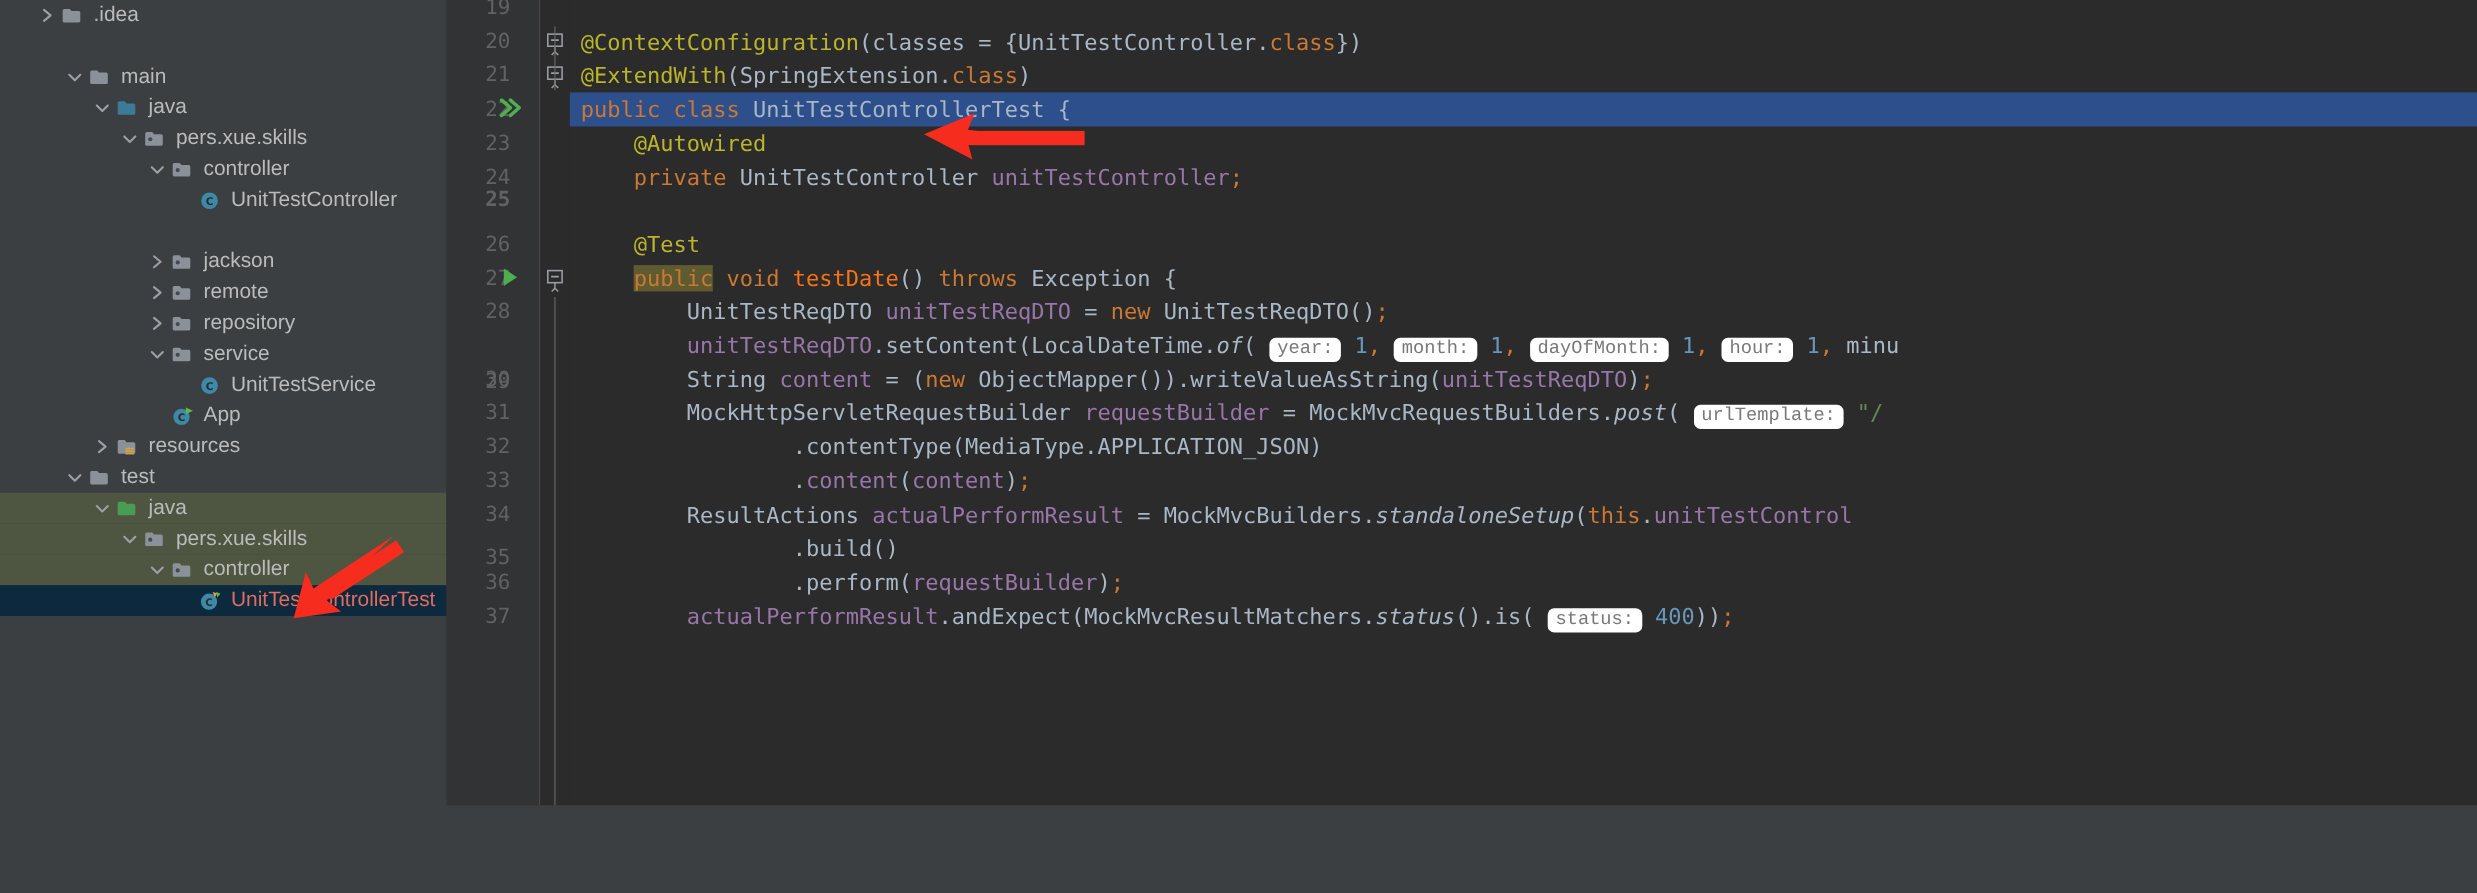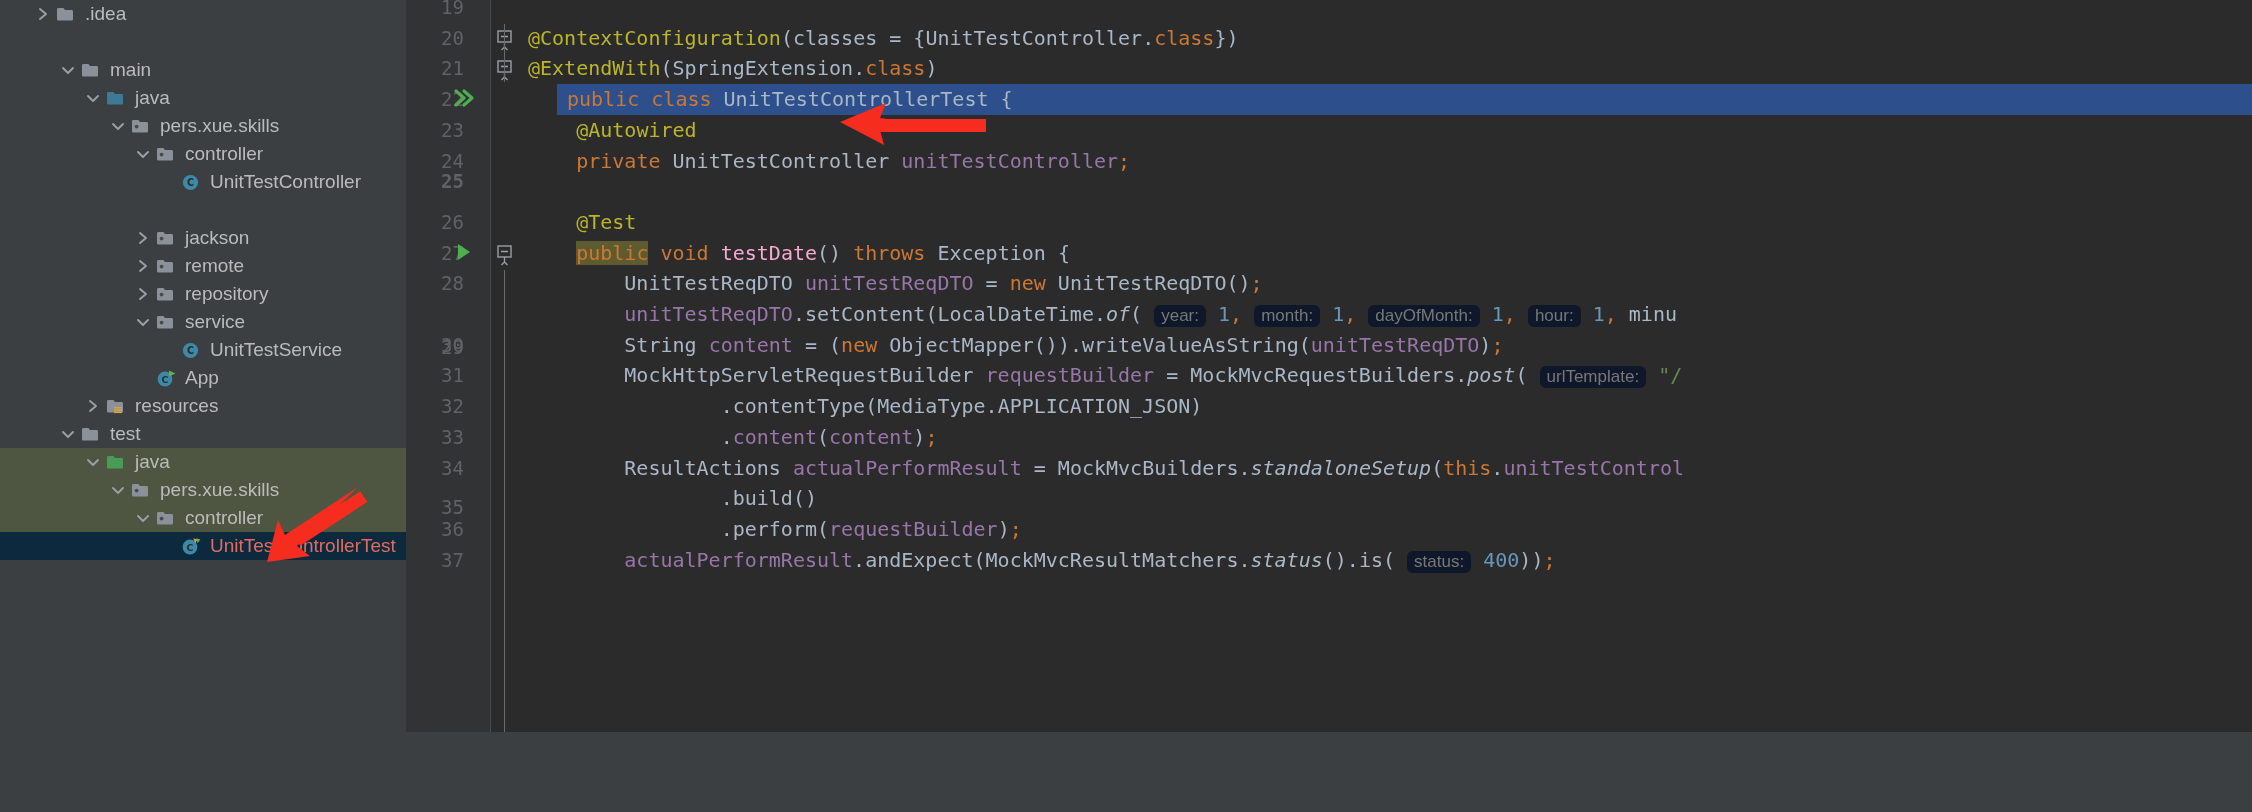--- a/index.html
+++ b/index.html
@@ -93,33 +93,33 @@
     padding-left: 10px;
     color: #a9b7c6;
   }
   .codeline.hl { background: #2d4f8c; }
 
   
   .kw   { color: #cc7832; }
   .ann  { color: #bbb529; }
   .txt  { color: #a9b7c6; }
   .fld  { color: #9876aa; }
-  .mth  { color: #f9a8d4; }
+  .mth  { color: #f97316; }
   .num  { color: #6897bb; }
   .str  { color: #6a8759; }
   .itl  { font-style: italic; }
   .searchhl { background: #5f5b30; }
 
   .hint {
-    background: #0f172a;
+    background: #ffffff;
     color: #787878;
     border-radius: 6px;
     padding: 1px 7px 2px 7px;
     font-size: 17px;
-    font-family: Liberation Sans, sans-serif;
+    font-family: Liberation Mono, monospace;
   }
 
   
   #overlay { position: absolute; left:0; top:0; width:2252px; height:812px; pointer-events:none; }
 </style>
 </head>
 <body>
 
 <div id="app">
 
@@ -427,21 +427,21 @@
             <path d="M8.5 13 L8.5 18 L5.5 21 M8.5 18 L11.5 21" fill="none" stroke="#9aa0a6" stroke-width="1.3"></path>
             <line x1="5" y1="7.5" x2="12" y2="7.5" stroke="#9aa0a6" stroke-width="1.5"></line>
           </svg></div>
         <div style="position: absolute; left: 13px; top: 24px; width: 1px; height: 58px; background: rgb(106, 106, 106);"></div>
         <div style="position: absolute; left: 13px; top: 270px; width: 1px; height: 540px; background: rgb(106, 106, 106);"></div>
       </div>
     <div id="code">
         <div class="codeline" style="top: -8px;"></div>
         <div class="codeline" style="top: 22.7px;"><span class="ann">@ContextConfiguration</span><span class="txt">(</span><span class="txt">classes</span> <span class="txt">=</span> <span class="txt">{</span><span class="txt">UnitTestController</span><span class="txt">.</span><span class="kw">class</span><span class="txt">}</span><span class="txt">)</span></div>
         <div class="codeline" style="top: 53.4px;"><span class="ann">@ExtendWith</span><span class="txt">(</span><span class="txt">SpringExtension</span><span class="txt">.</span><span class="kw">class</span><span class="txt">)</span></div>
-        <div class="codeline hl" style="top: 84.1px; margin-left: 39px;"><span class="kw">public</span> <span class="kw">class</span> <span class="txt">UnitTestControllerTest</span> <span class="txt">{</span></div>
+        <div class="codeline hl" style="top: 84.1px;"><span class="kw">public</span> <span class="kw">class</span> <span class="txt">UnitTestControllerTest</span> <span class="txt">{</span></div>
         <div class="codeline" style="top: 114.8px;">    <span class="ann">@Autowired</span></div>
         <div class="codeline" style="top: 145.5px;">    <span class="kw">private</span> <span class="txt">UnitTestController</span> <span class="fld">unitTestController</span><span class="kw">;</span></div>
         <div class="codeline" style="top: 176.2px;"></div>
         <div class="codeline" style="top: 206.9px;">    <span class="ann">@Test</span></div>
         <div class="codeline" style="top: 237.6px;">    <span class="kw searchhl">public</span> <span class="kw">void</span> <span class="mth">testDate</span><span class="txt">(</span><span class="txt">)</span> <span class="kw">throws</span> <span class="txt">Exception</span> <span class="txt">{</span></div>
         <div class="codeline" style="top: 268.3px;">        <span class="txt">UnitTestReqDTO</span> <span class="fld">unitTestReqDTO</span> <span class="txt">=</span> <span class="kw">new</span> <span class="txt">UnitTestReqDTO</span><span class="txt">(</span><span class="txt">)</span><span class="kw">;</span></div>
         <div class="codeline" style="top: 299px;">        <span class="fld">unitTestReqDTO</span><span class="txt">.</span><span class="txt">setContent</span><span class="txt">(</span><span class="txt">LocalDateTime</span><span class="txt">.</span><span class="txt itl">of</span><span class="txt">(</span> <span class="hint">year:</span> <span class="num">1</span><span class="kw">,</span> <span class="hint">month:</span> <span class="num">1</span><span class="kw">,</span> <span class="hint">dayOfMonth:</span> <span class="num">1</span><span class="kw">,</span> <span class="hint">hour:</span> <span class="num">1</span><span class="kw">,</span> <span class="txt">minu</span></div>
         <div class="codeline" style="top: 329.7px;">        <span class="txt">String</span> <span class="fld">content</span> <span class="txt">=</span> <span class="txt">(</span><span class="kw">new</span> <span class="txt">ObjectMapper</span><span class="txt">(</span><span class="txt">)</span><span class="txt">)</span><span class="txt">.</span><span class="txt">writeValueAsString</span><span class="txt">(</span><span class="fld">unitTestReqDTO</span><span class="txt">)</span><span class="kw">;</span></div>
         <div class="codeline" style="top: 360.4px;">        <span class="txt">MockHttpServletRequestBuilder</span> <span class="fld">requestBuilder</span> <span class="txt">=</span> <span class="txt">MockMvcRequestBuilders</span><span class="txt">.</span><span class="txt itl">post</span><span class="txt">(</span> <span class="hint">urlTemplate:</span> <span class="str">"/</span></div>
         <div class="codeline" style="top: 391.1px;">                <span class="txt">.</span><span class="txt">contentType</span><span class="txt">(</span><span class="txt">MediaType</span><span class="txt">.</span><span class="txt">APPLICATION_JSON</span><span class="txt">)</span></div>

